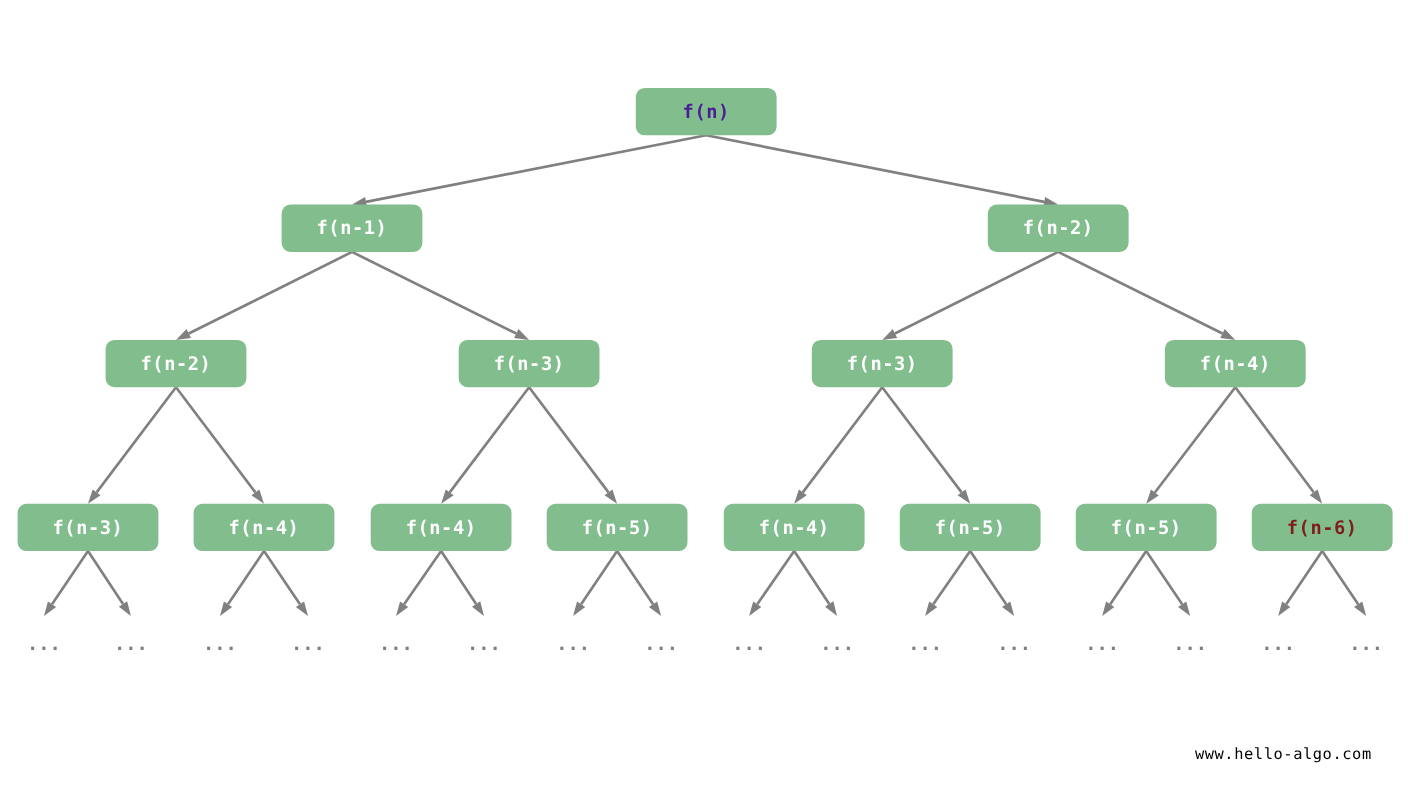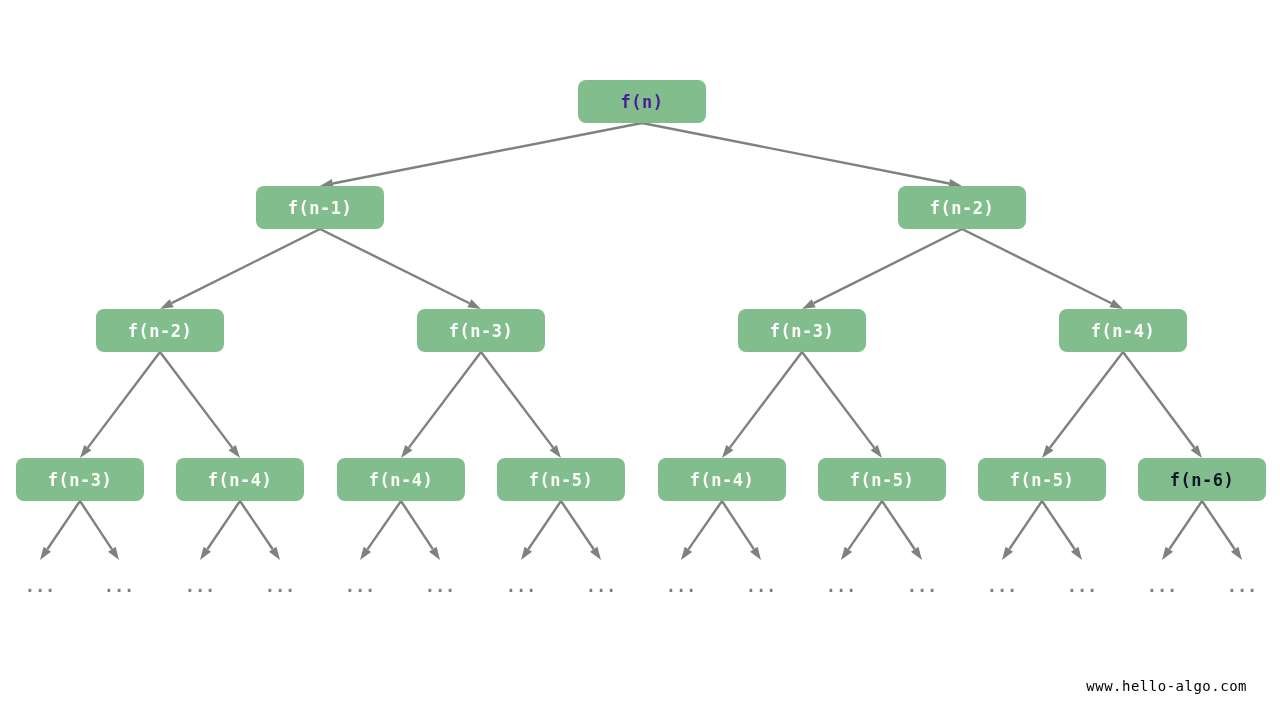--- a/index.html
+++ b/index.html
@@ -138,21 +138,21 @@
       <div class="node" style="left: 417px; top: 309px; background: rgb(130, 189, 141); color: rgb(255, 255, 255);">f(n-3)</div>
       <div class="node" style="left: 738px; top: 309px; background: rgb(130, 189, 141); color: rgb(255, 255, 255);">f(n-3)</div>
       <div class="node" style="left: 1059px; top: 309px; background: rgb(130, 189, 141); color: rgb(255, 255, 255);">f(n-4)</div>
       <div class="node" style="left: 16px; top: 458px; background: rgb(130, 189, 141); color: rgb(255, 255, 255);">f(n-3)</div>
       <div class="node" style="left: 176px; top: 458px; background: rgb(130, 189, 141); color: rgb(255, 255, 255);">f(n-4)</div>
       <div class="node" style="left: 337px; top: 458px; background: rgb(130, 189, 141); color: rgb(255, 255, 255);">f(n-4)</div>
       <div class="node" style="left: 497px; top: 458px; background: rgb(130, 189, 141); color: rgb(255, 255, 255);">f(n-5)</div>
       <div class="node" style="left: 658px; top: 458px; background: rgb(130, 189, 141); color: rgb(255, 255, 255);">f(n-4)</div>
       <div class="node" style="left: 818px; top: 458px; background: rgb(130, 189, 141); color: rgb(255, 255, 255);">f(n-5)</div>
       <div class="node" style="left: 978px; top: 458px; background: rgb(130, 189, 141); color: rgb(255, 255, 255);">f(n-5)</div>
-      <div class="node" style="left: 1138px; top: 458px; background: rgb(130, 189, 141); color: #0f172a;">f(n-6)</div>
+      <div class="node" style="left: 1138px; top: 458px; background: rgb(130, 189, 141); color: #7f1d1d;">f(n-6)</div>
     </div>
 
   <div id="ellipsis-layer">
       <div class="ellipsis" style="left: 20px; top: 578px; color: rgb(128, 128, 128);">...</div>
       <div class="ellipsis" style="left: 99px; top: 578px; color: rgb(128, 128, 128);">...</div>
       <div class="ellipsis" style="left: 180px; top: 578px; color: rgb(128, 128, 128);">...</div>
       <div class="ellipsis" style="left: 260px; top: 578px; color: rgb(128, 128, 128);">...</div>
       <div class="ellipsis" style="left: 340px; top: 578px; color: rgb(128, 128, 128);">...</div>
       <div class="ellipsis" style="left: 420px; top: 578px; color: rgb(128, 128, 128);">...</div>
       <div class="ellipsis" style="left: 501px; top: 578px; color: rgb(128, 128, 128);">...</div>

